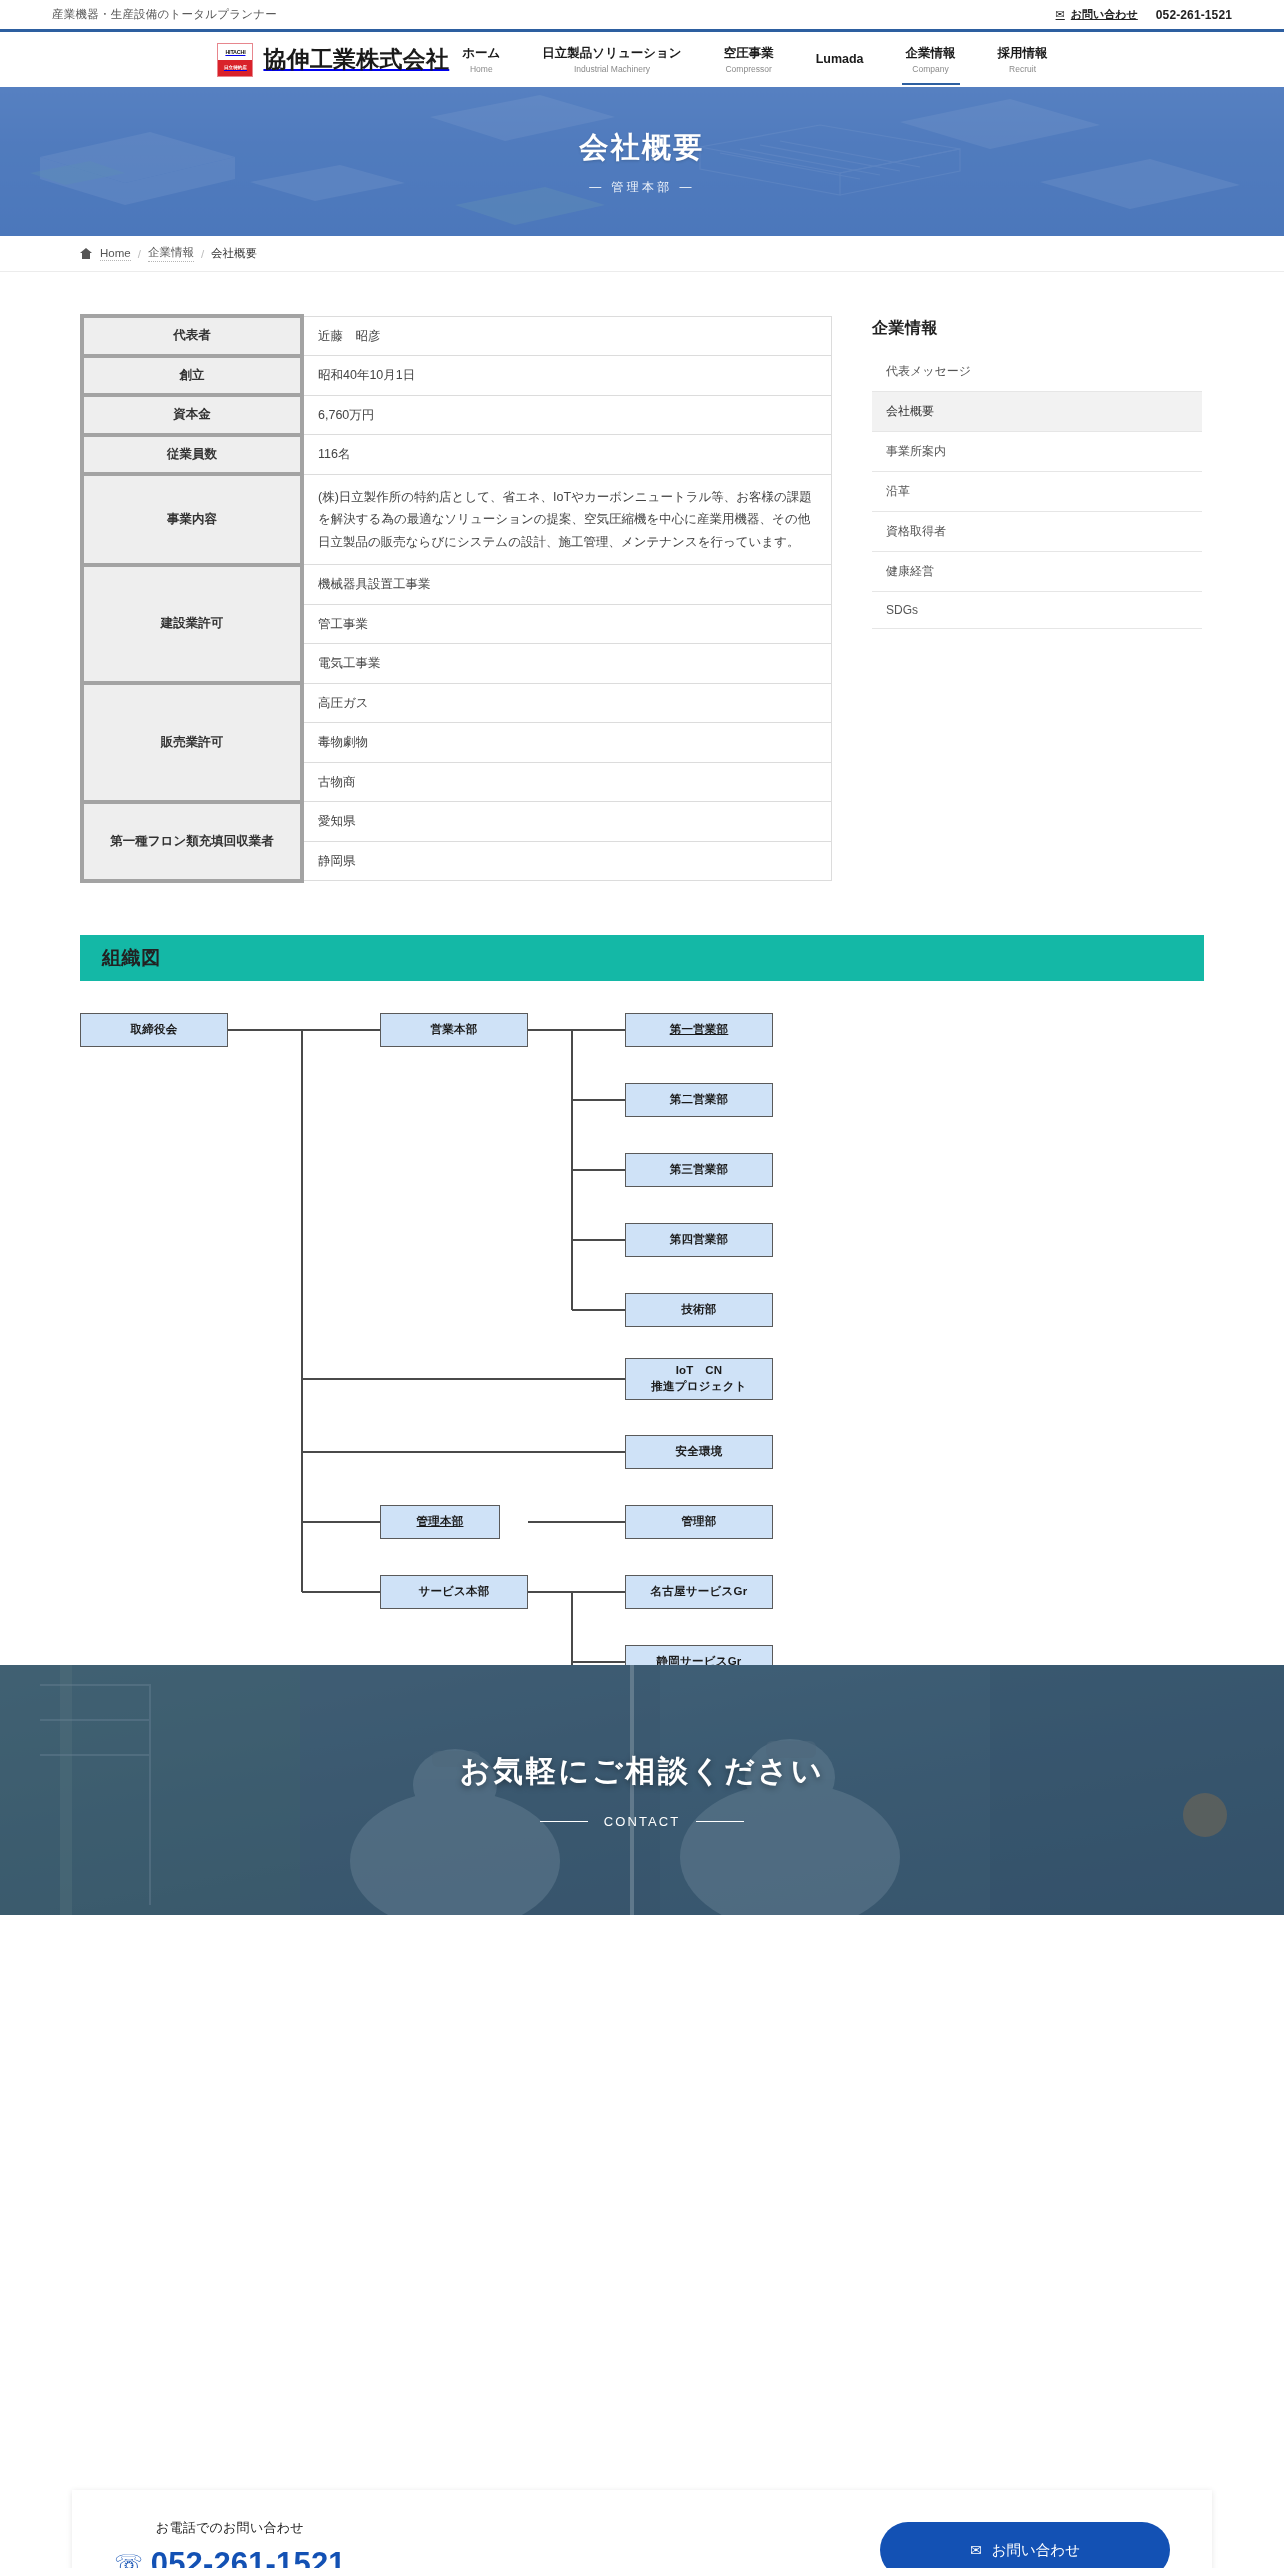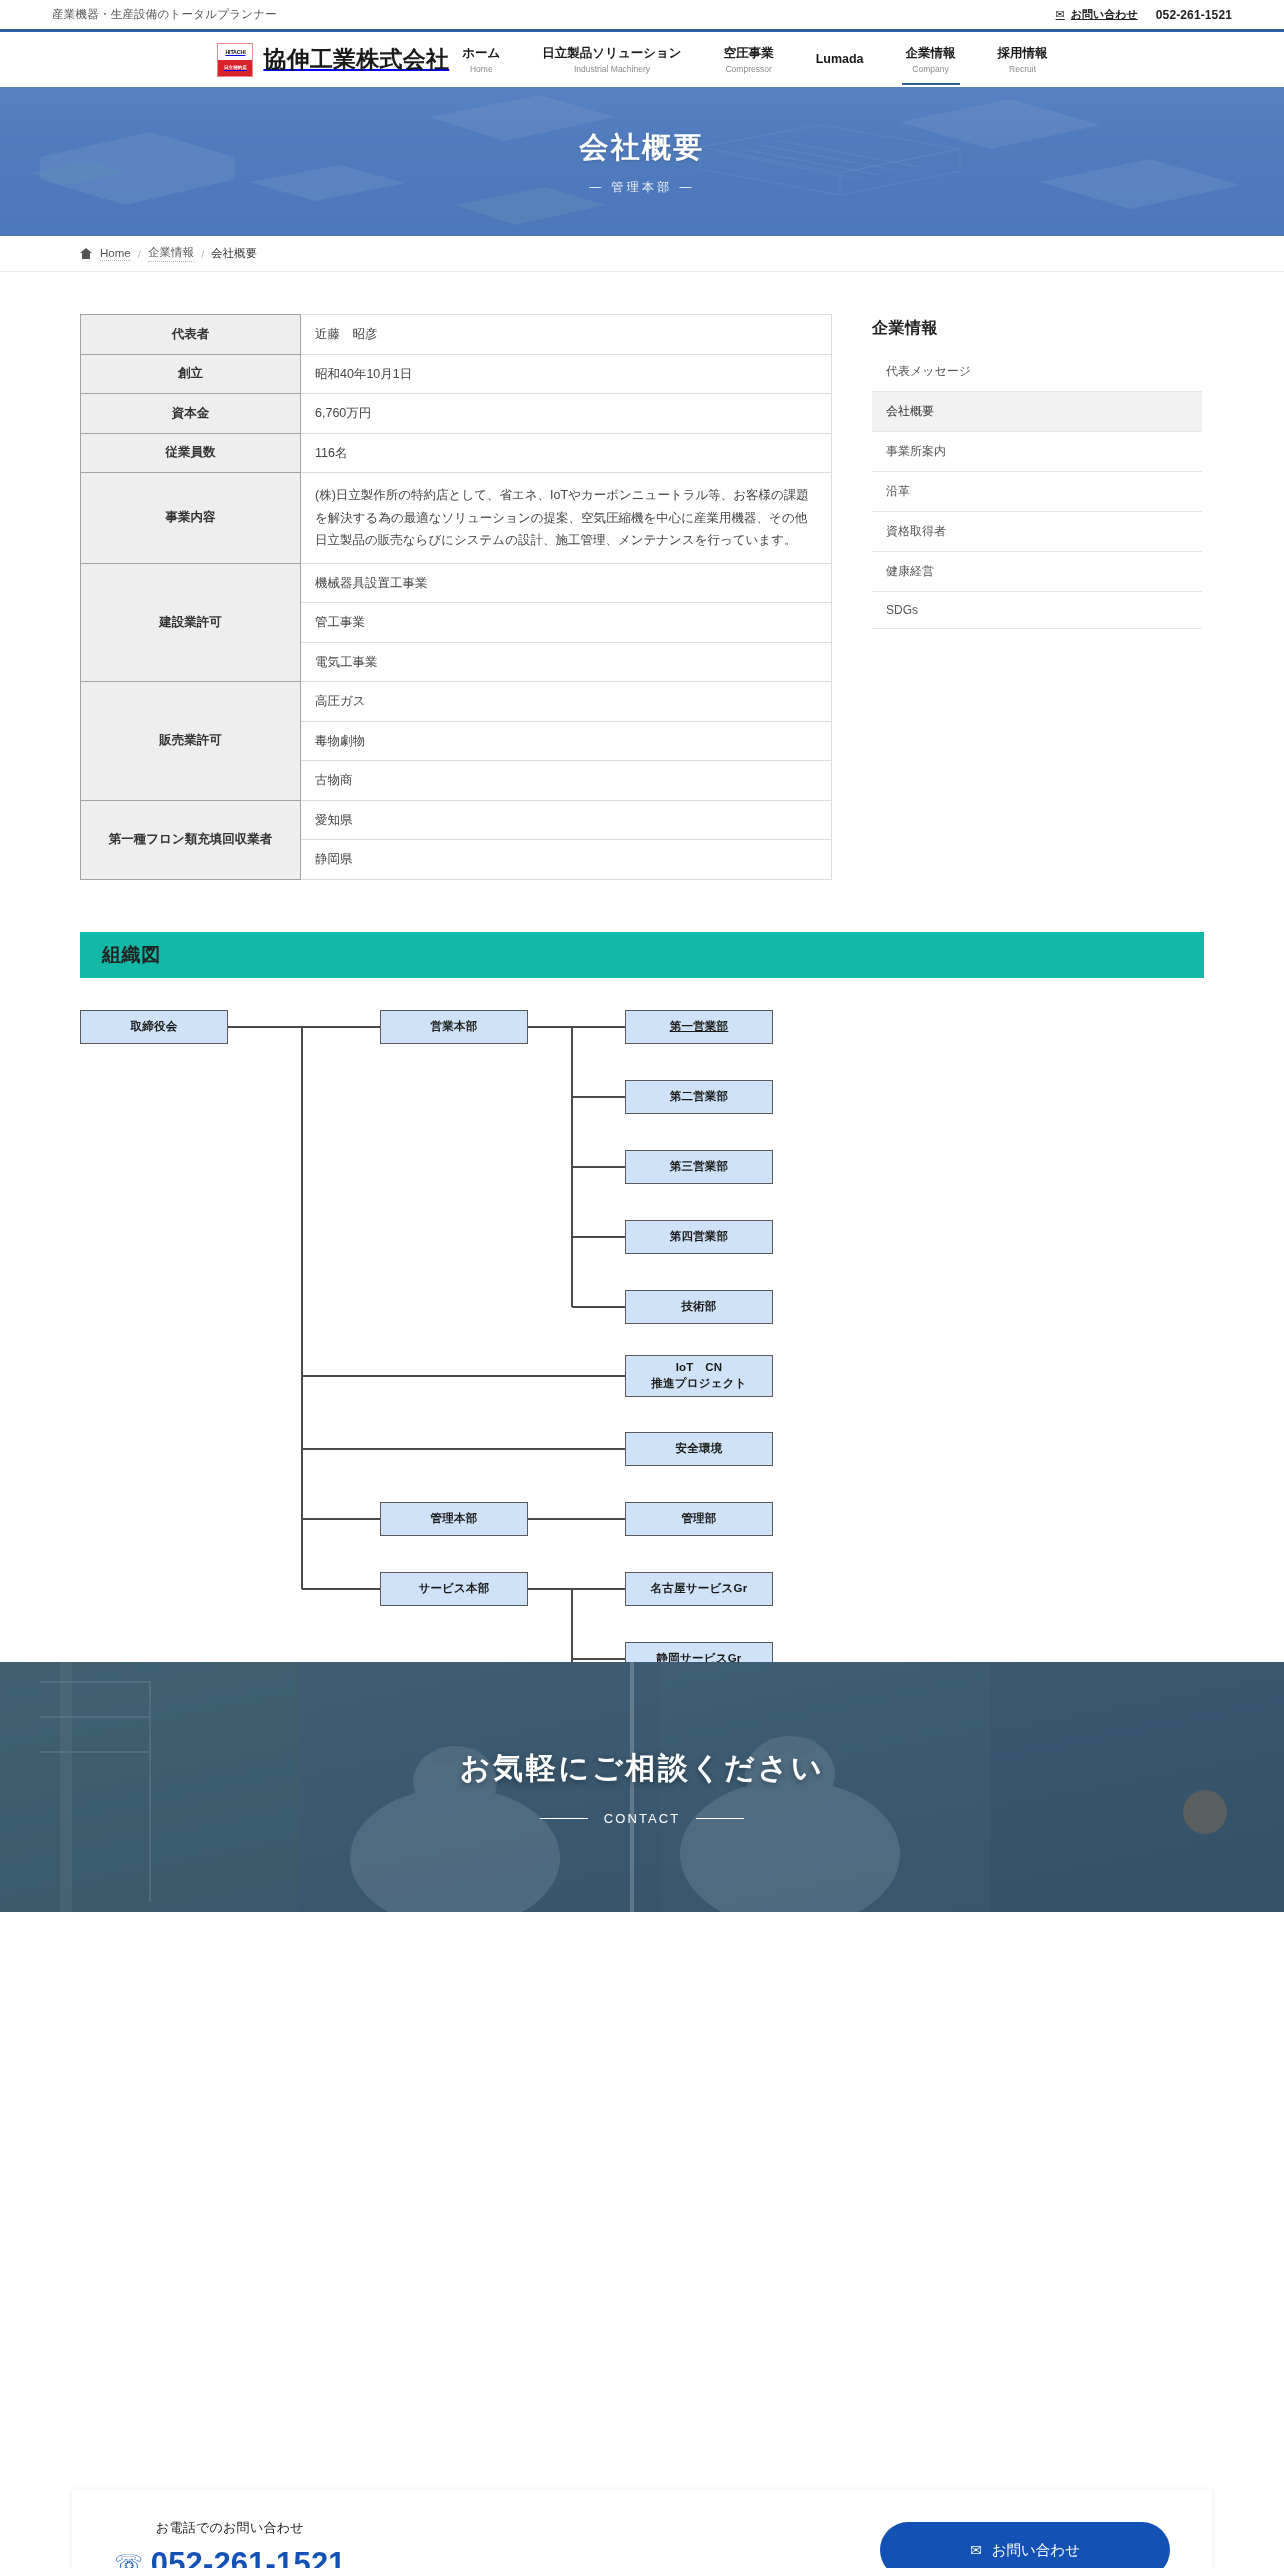--- a/index.html
+++ b/index.html
@@ -112,21 +112,21 @@
   .crumb-sep{ color:#bbb; }
 
   
   .page-wrap{ width:1284px; padding:42px 80px 0 80px; display:flex; gap:40px; }
   .content-col{ width:752px; }
   .side-col{ width:330px; padding-top:4px; }
 
   
   table.info{ border-collapse:collapse; width:752px; font-size:12.5px; }
   table.info th{
-    background:#eeeeee; border:1px solid #a3a3a3; color:#333;
+    background:#eeeeee; border:4px solid #a3a3a3; color:#333;
     font-weight:bold; text-align:center; width:220px; padding:8px 6px;
     vertical-align:middle; line-height:1.5;
   }
   table.info td{
     border:1px solid #dcdcdc; color:#444; padding:8px 14px;
     line-height:1.8; vertical-align:middle; background:#fff;
   }
   table.info td.biz{ padding:11px 14px; }
 
   
@@ -387,21 +387,21 @@
         <div class="org-box" style="left: 545px; top: 290px; width: 148px; height: 34px; flex-direction: column;">
           <span style="display: block;">技術部</span>
         </div>
         <div class="org-box" style="left: 545px; top: 355px; width: 148px; height: 42px; flex-direction: column;">
           <span style="display: block;">IoT　CN</span>
           <span style="display: block;">推進プロジェクト</span>
         </div>
         <div class="org-box" style="left: 545px; top: 432px; width: 148px; height: 34px; flex-direction: column;">
           <span style="display: block;">安全環境</span>
         </div>
-        <div class="org-box" style="left: 300px; top: 502px; width: 148px; height: 34px; flex-direction: column;">
+        <div class="org-box" style="left: 300px; top: 502px; width: 120px; height: 34px; flex-direction: column; text-decoration: underline;">
           <span style="display: block;">管理本部</span>
         </div>
         <div class="org-box" style="left: 545px; top: 502px; width: 148px; height: 34px; flex-direction: column;">
           <span style="display: block;">管理部</span>
         </div>
         <div class="org-box" style="left: 300px; top: 572px; width: 148px; height: 34px; flex-direction: column;">
           <span style="display: block;">サービス本部</span>
         </div>
         <div class="org-box" style="left: 545px; top: 572px; width: 148px; height: 34px; flex-direction: column;">
           <span style="display: block;">名古屋サービスGr</span>

